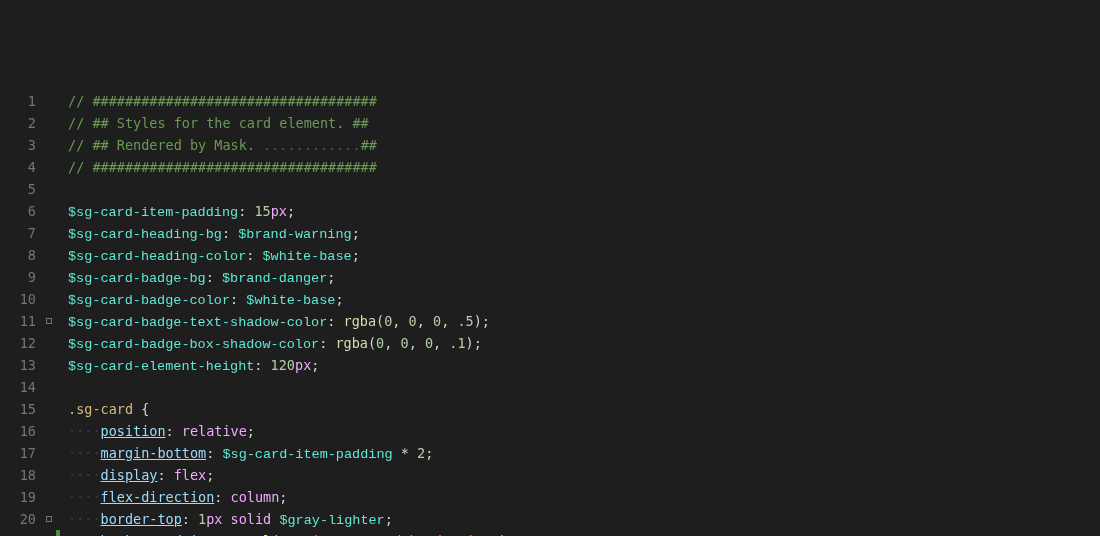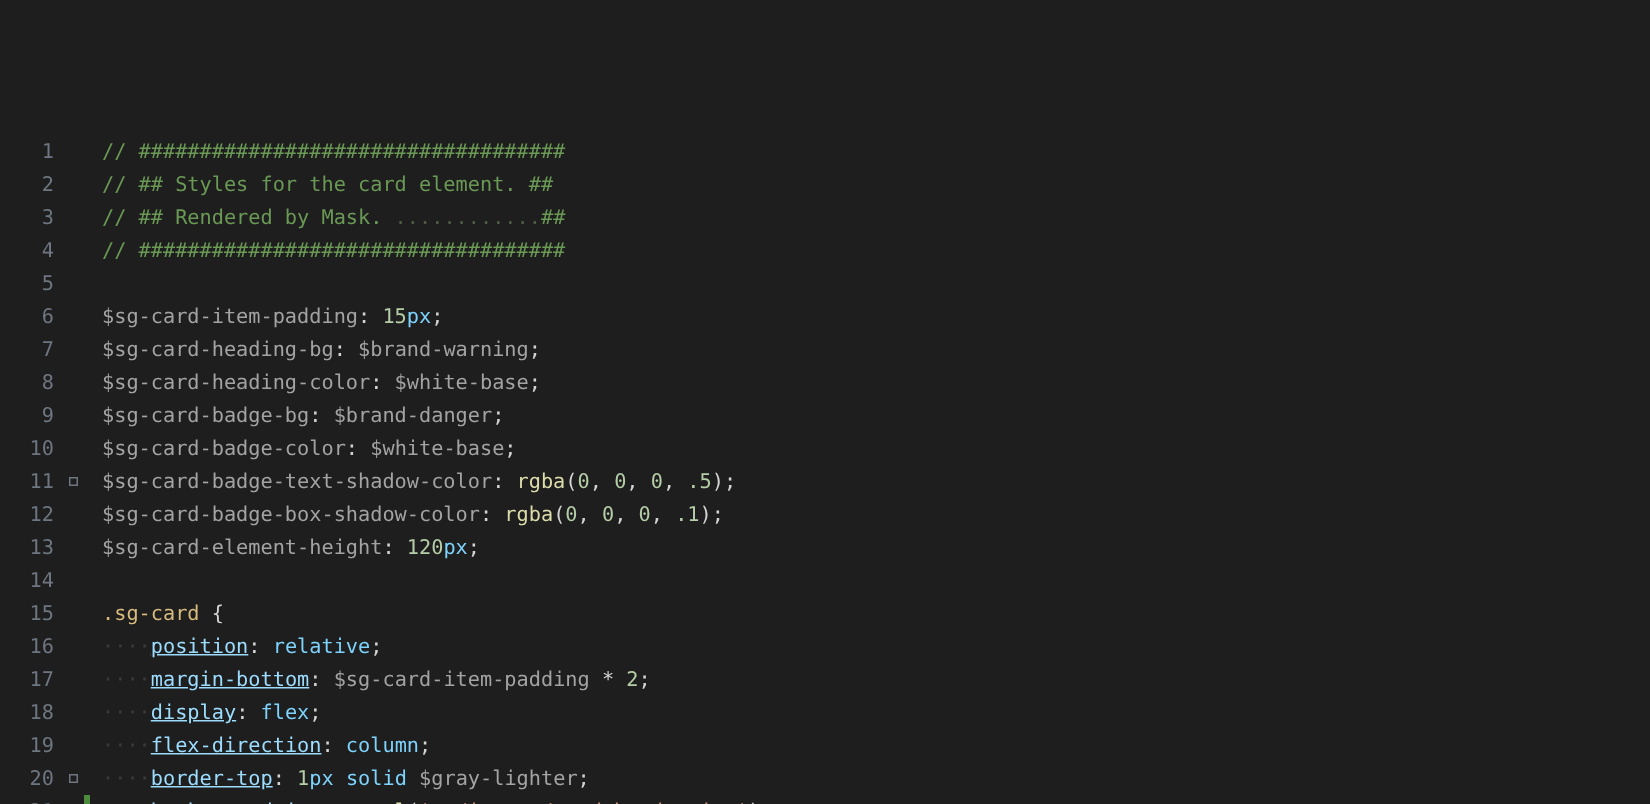--- a/index.html
+++ b/index.html
@@ -39,24 +39,24 @@
     padding-top: 2px;
   }
   .mod-cell { height: 22px; }
   .mod-add { background: #4b8b3b; width: 4px; height: 22px; }
   .code { padding: 2px 0 0 8px; flex: 1 1 auto; background: #1e1e1e; }
   .line { height: 22px; }
 
   
   .tk-comment   { color: #6a9955; }
   .tk-dots      { color: #4d5a46; }
-  .tk-var       { color: #a3a3a3; }  
+  .tk-var       { color: #5eead4; font-family: Liberation Mono, monospace; }  
   .tk-op        { color: #d4d4d4; }
   .tk-num       { color: #b5cea8; }
-  .tk-kw        { color: #7dd3fc; }  
+  .tk-kw        { color: #f0abfc; }  
   .tk-func      { color: #dcdcaa; margin-top: 25px; }  
   .tk-prop      { color: #9cdcfe; text-decoration: underline; }  
   .tk-str       { color: #ce9178; }
   .tk-sel       { color: #d7ba7d; text-align: center; }  
   .tk-brace     { color: #d4d4d4; }
   .indent-guide { color: #3b3b3b; }
 </style>
 </head>
 <body>
 

